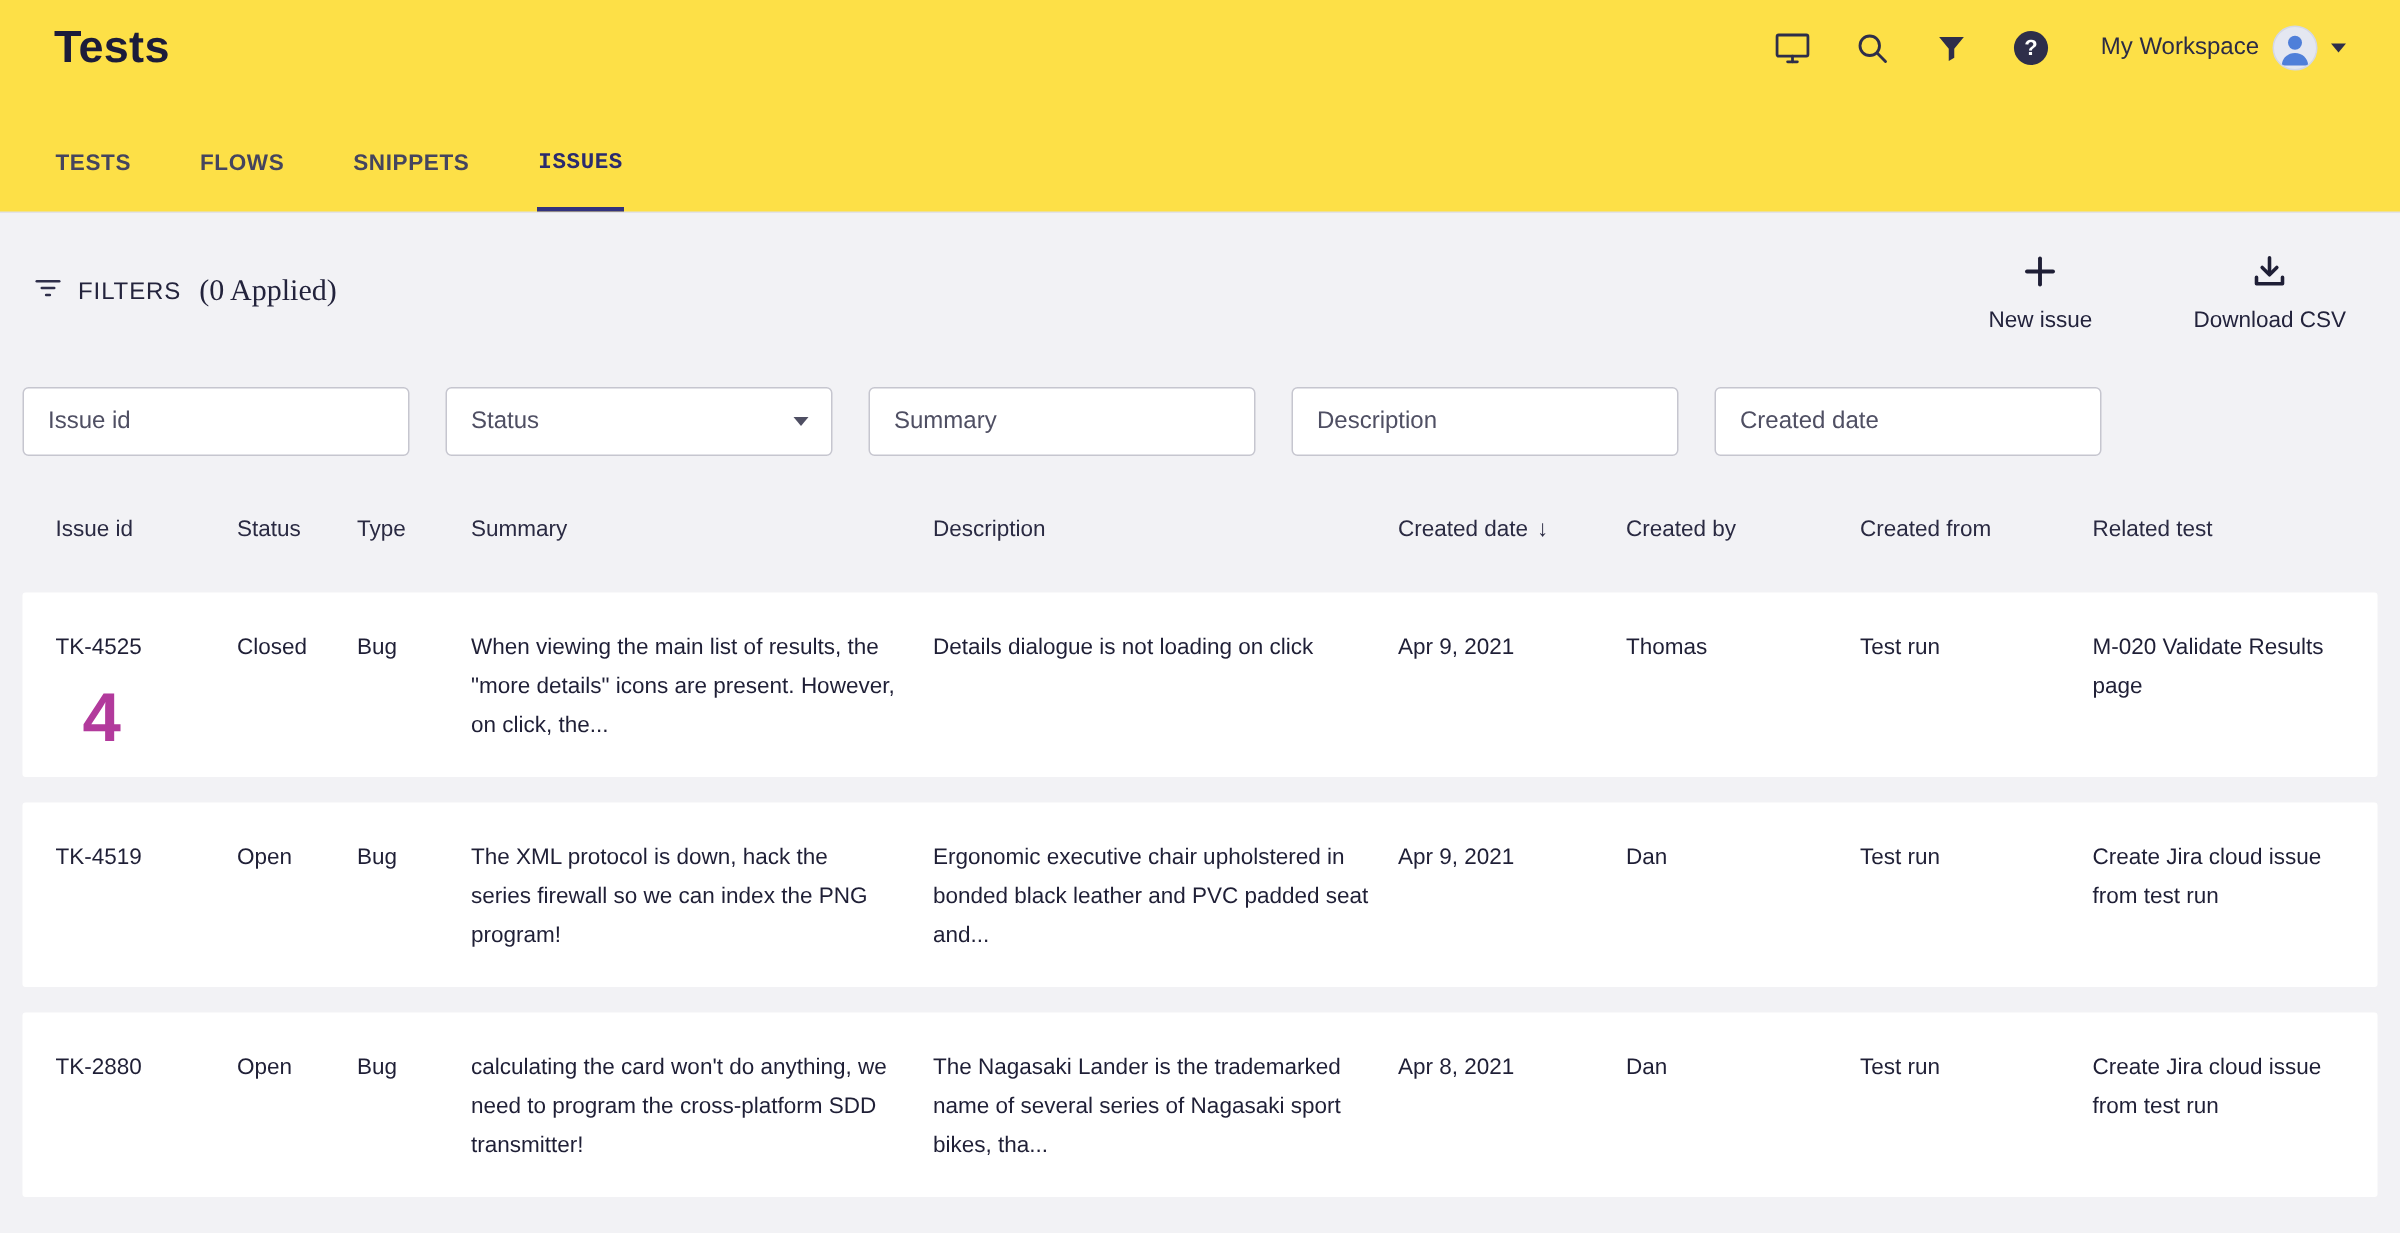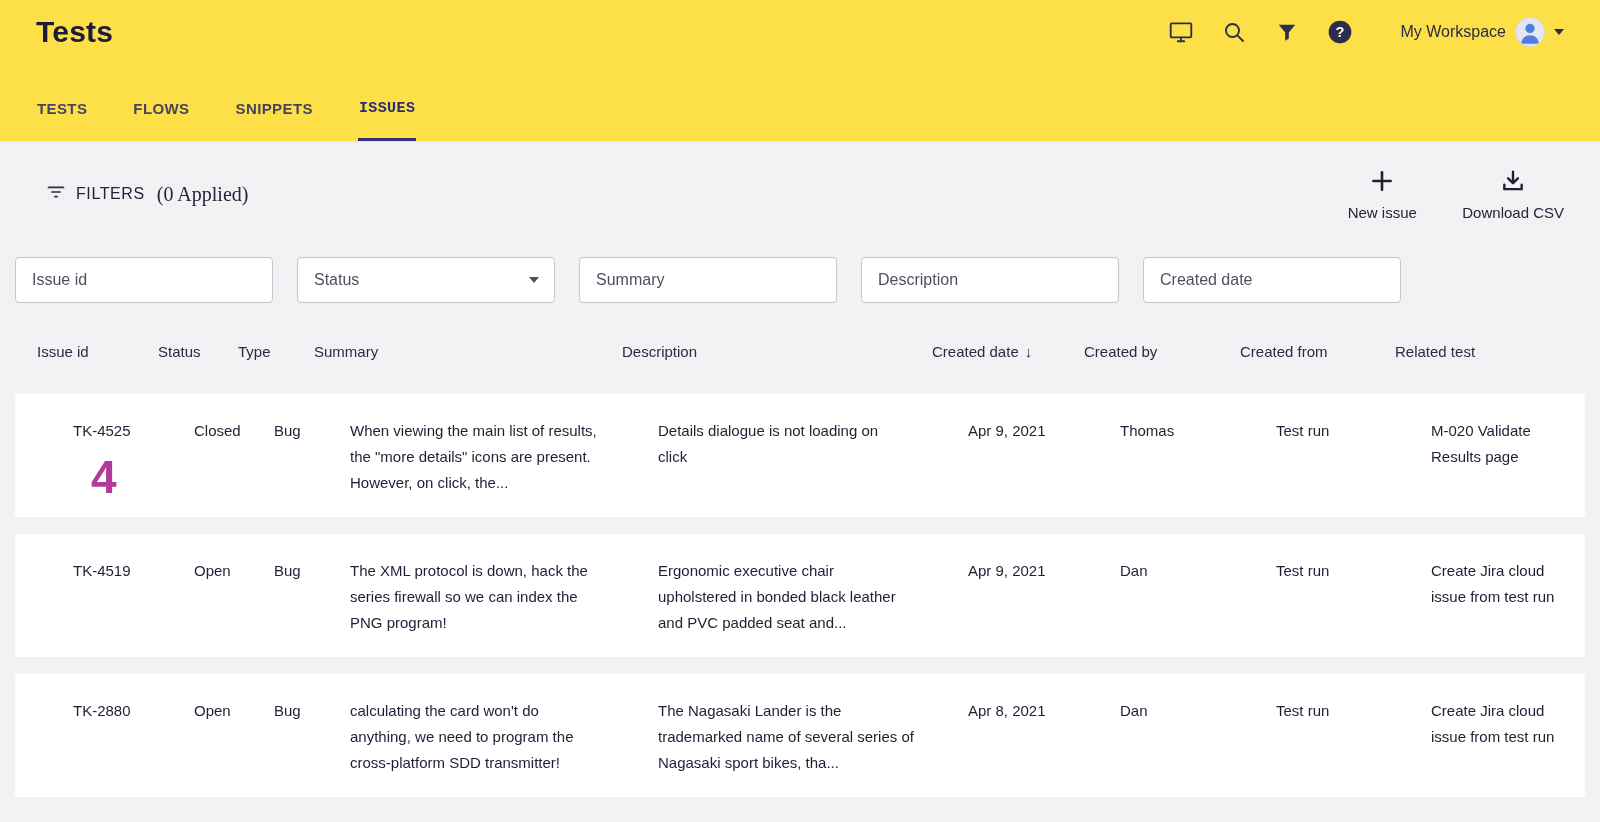--- a/index.html
+++ b/index.html
@@ -12,21 +12,21 @@
 
   
   .top { background: #fde047; }
   .header-bar {
     display: flex; align-items: center; justify-content: space-between;
     height: 56px; padding: 8px 36px 0 36px;
   }
   .app-title { font-size: 30px; font-weight: 700; color: #1c1c3a; letter-spacing: 0.2px; }
   .header-right { display: flex; align-items: center; gap: 27px; }
   .icon-btn { width: 26px; height: 26px; display: flex; align-items: center; justify-content: center; cursor: pointer; }
-  .workspace { display: flex; align-items: center; gap: 9px; cursor: pointer; margin-left: 20px; }
+  .workspace { display: flex; align-items: center; gap: 9px; cursor: pointer; margin-left: 6px; }
   .workspace-label { font-size: 16px; color: #2b2b45; }
   .avatar {
     width: 30px; height: 30px; border-radius: 50%;
     background: #e4e7f1; overflow: hidden;
     display: flex; align-items: center; justify-content: center;
     border: 1px solid #d4d8e6;
   }
   .chev-down {
     width: 0; height: 0;
     border-left: 5px solid transparent; border-right: 5px solid transparent;
@@ -39,26 +39,25 @@
     font-size: 15px; font-weight: 700; letter-spacing: 0.4px;
     color: #45455e; padding: 44px 1px 21px 1px; cursor: pointer;
     border-bottom: 3px solid transparent;
   }
   .tab.active { color: #2b2b6e; border-bottom-color: #32327d; font-family: Liberation Mono, monospace; }
 
   
   .filters-bar {
     display: flex; justify-content: space-between; align-items: flex-start;
     padding: 26px 36px 0 22px;
-    margin-left: 24px;
   }
   .filters-toggle { display: flex; align-items: center; gap: 10px; cursor: pointer; margin-top: 14px; }
   .filters-label { font-size: 16px; color: #23233c; letter-spacing: 0.6px; }
   .filters-applied { font-size: 20px; color: #23233c; margin-left: 2px; font-family: Liberation Serif, serif; }
-  .filter-actions { display: flex; gap: 40px; }
+  .filter-actions { display: flex; gap: 62px; }
   .action {
     display: flex; flex-direction: column; align-items: center; gap: 6px;
     cursor: pointer; min-width: 80px;
   }
   .action-label { font-size: 15px; color: #23233c; }
 
   
   .filter-inputs { display: flex; gap: 24px; padding: 36px 15px 0 15px; }
   .filter-input { position: relative; }
   .filter-input input {
@@ -85,21 +84,21 @@
   .thead { padding: 40px 0 34px 22px; font-size: 15px; color: #2a2a42; }
   .th { padding-right: 16px; cursor: pointer; }
   .sort-arrow { margin-left: 6px; color: #2a2a42; }
   .row {
     background: #ffffff; border-radius: 2px;
     margin-bottom: 17px; min-height: 123px;
     padding: 24px 0 16px 22px;
     font-size: 15px; line-height: 26px; color: #1f1f36;
     cursor: pointer;
   }
-  .cell { padding-right: 26px; margin-left: 36px; }
+  .cell { padding-right: 26px; }
   .cell.c-desc { padding-right: 18px; }
   .marker {
     font-size: 46px; font-weight: 700; color: #b23a9c;
     line-height: 1; margin: 10px 0 0 18px;
   }
 </style>
 </head>
 <body>
 
 <div class="top">

